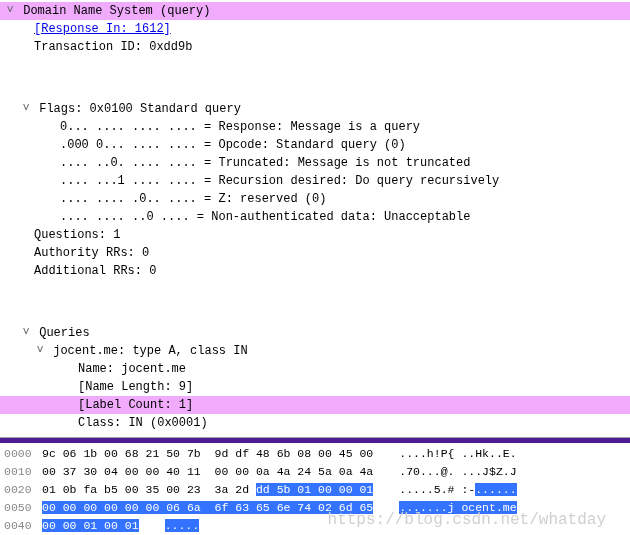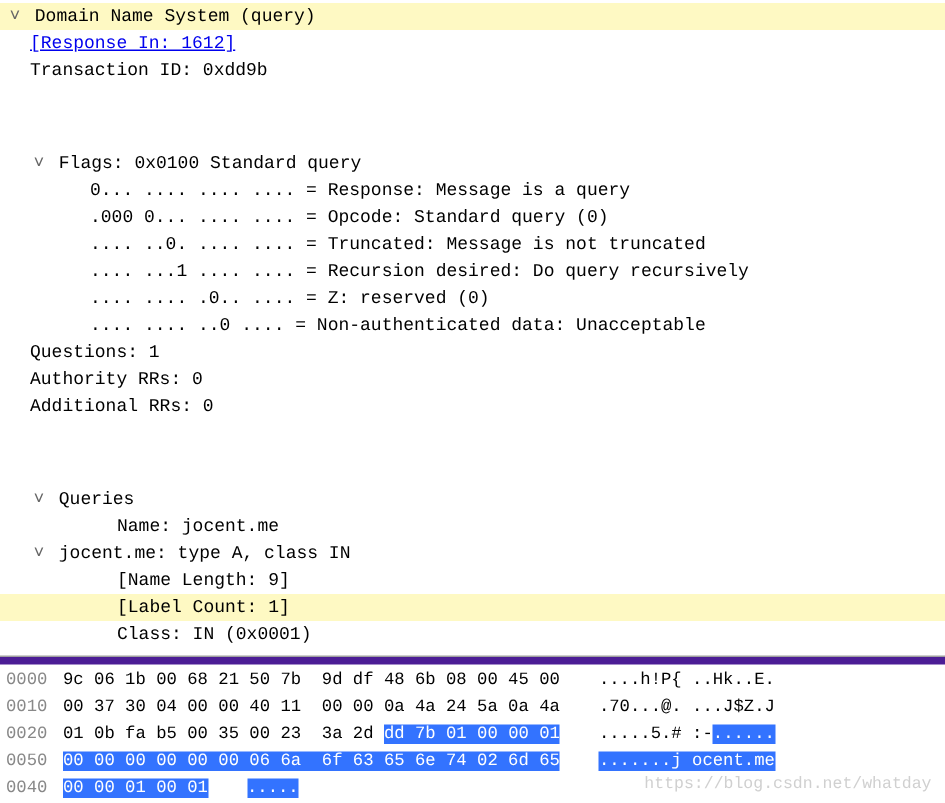--- a/index.html
+++ b/index.html
@@ -17,33 +17,33 @@
     padding: 2px 0 5px 0;
     border-bottom: 1px solid #a0a0a0;
   }
   .pane-bottom {
     width: 100%;
     padding: 2px 4px 4px 4px;
     border-top: 5px solid #4c1d95;
     font-size: 11.5px;
   }
   .row { white-space: pre; line-height: 18px; padding-left: 4px; }
-  .hl-blue { background: #fef9c3; }
+  .hl-blue { background: #f0abfc; }
   .hl-sel { background: #3373ff; color: #fff; }
   .link { color: #0000ee; text-decoration: underline; }
   .tw { display: inline-block; width: 12px; text-align: center; color: #666; cursor: pointer; }
   .indent1 { padding-left: 20px; margin-top: 44px; }
-  .indent2 { padding-left: 20px; }
+  .indent2 { padding-left: 34px; }
   .indent3 { padding-left: 60px; }
   .indent4 { padding-left: 78px; }
   .hexrow { white-space: pre; line-height: 18px; }
   .offset { color: #888; display: inline-block; width: 38px; }
   .hexbytes { display: inline-block; }
   .hexascii { display: inline-block; padding-left: 26px; }
-  .wm { position: absolute; right: 9px; bottom: 6px; color: #d0d0d0; font-size: 11px; pointer-events: none; }
+  .wm { position: absolute; right: 24px; bottom: 6px; color: #d0d0d0; font-size: 16px; pointer-events: none; }
 </style>
 </head>
 <body>
 
 <div class="pane-top">
 
   <div class="row hl-blue"><span class="tw">˅</span> <span>Domain Name System (query)</span></div>
 
   <div class="row indent2"><span class="link">[Response In: 1612]</span></div>
 
@@ -57,29 +57,29 @@
   <div class="row indent3"><span>.... ...1 .... .... = Recursion desired: Do query recursively</span></div>
   <div class="row indent3"><span>.... .... .0.. .... = Z: reserved (0)</span></div>
   <div class="row indent3"><span>.... .... ..0 .... = Non-authenticated data: Unacceptable</span></div>
 
   <div class="row indent2"><span>Questions: 1</span></div>
   <div class="row indent2"><span>Authority RRs: 0</span></div>
   <div class="row indent2"><span>Additional RRs: 0</span></div>
 
   <div class="row indent1"><span class="tw">˅</span> <span>Queries</span></div>
 
+  <div class="row indent2"><span class="tw">˅</span> <span>jocent.me: type A, class IN</span></div>
+
   <div class="row indent4"><span>Name: jocent.me</span></div>
-
-  <div class="row indent2"><span class="tw">˅</span> <span>jocent.me: type A, class IN</span></div>
   <div class="row indent4"><span>[Name Length: 9]</span></div>
   <div class="row indent4 hl-blue"><span>[Label Count: 1]</span></div>
   <div class="row indent4"><span>Class: IN (0x0001)</span></div>
 
 </div>
 
 <div class="pane-bottom">
   <div class="hexrow"><span class="offset">0000</span><span class="hexbytes"><span>9c 06 1b 00 68 21 50 7b  9d df 48 6b 08 00 45 00</span></span><span class="hexascii"><span>....h!P{ ..Hk..E.</span></span></div>
   <div class="hexrow"><span class="offset">0010</span><span class="hexbytes"><span>00 37 30 04 00 00 40 11  00 00 0a 4a 24 5a 0a 4a</span></span><span class="hexascii"><span>.70...@. ...J$Z.J</span></span></div>
-  <div class="hexrow"><span class="offset">0020</span><span class="hexbytes"><span>01 0b fa b5 00 35 00 23  3a 2d </span><span class="hl-sel">dd 7b 01 00 00 01</span></span><span class="hexascii"><span>.....5.# :-</span><span class="hl-sel">......</span></span></div>
+  <div class="hexrow"><span class="offset">0020</span><span class="hexbytes"><span>01 0b fa b5 00 35 00 23  3a 2d </span><span class="hl-sel">dd 5b 01 00 00 01</span></span><span class="hexascii"><span>.....5.# :-</span><span class="hl-sel">......</span></span></div>
   <div class="hexrow"><span class="offset">0050</span><span class="hexbytes"><span class="hl-sel">00 00 00 00 00 00 06 6a  6f 63 65 6e 74 02 6d 65</span></span><span class="hexascii"><span class="hl-sel">.......j ocent.me</span></span></div>
   <div class="hexrow"><span class="offset">0040</span><span class="hexbytes"><span class="hl-sel">00 00 01 00 01</span></span><span class="hexascii"><span class="hl-sel">.....</span></span></div>
   <div class="wm">https://blog.csdn.net/whatday</div>
 </div>
 
 </body></html>

